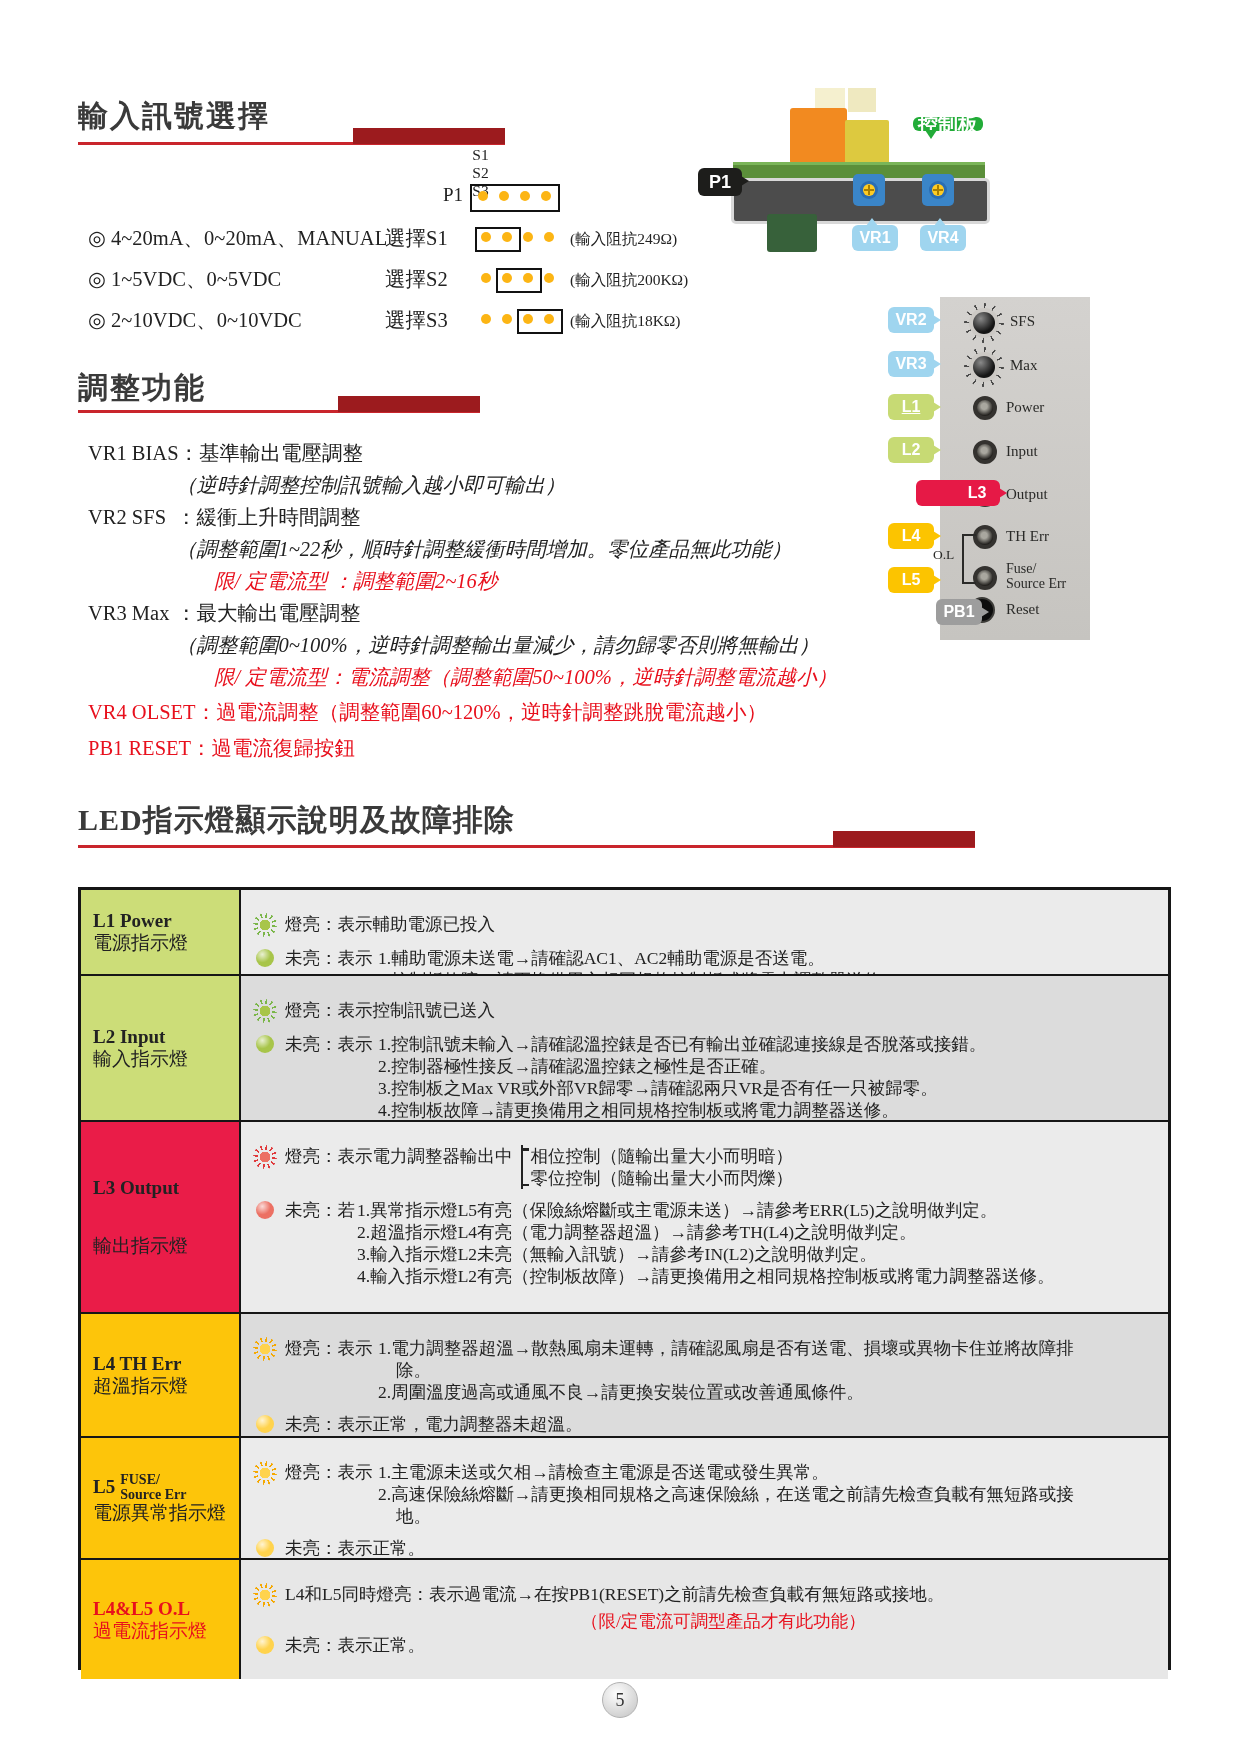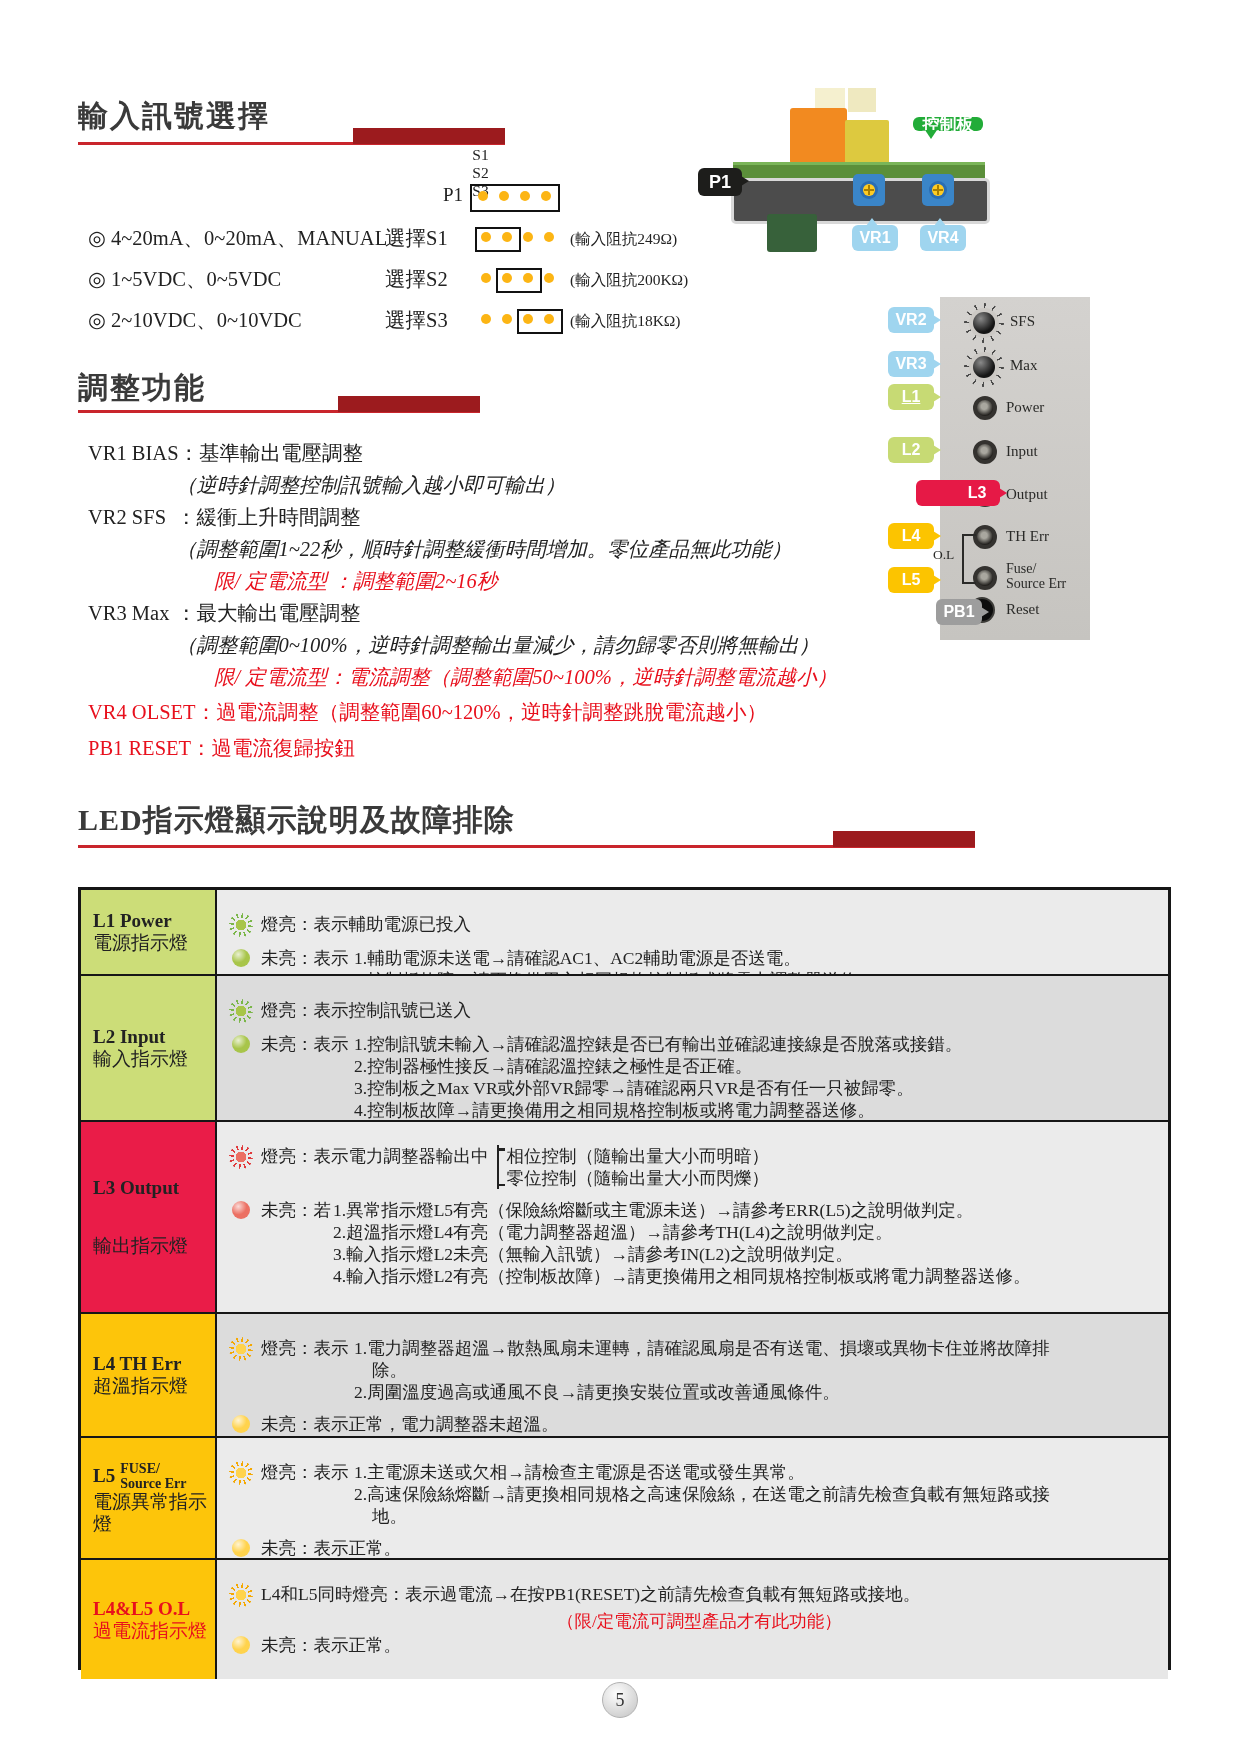--- a/index.html
+++ b/index.html
@@ -59,21 +59,21 @@
        font:700 16px "Liberation Sans","DejaVu Sans",sans-serif;
        display:flex;align-items:center;justify-content:center;--tc:#000;background:var(--tc);}
   .tag.pr::after{content:"";position:absolute;right:-7px;top:8px;
        border-top:5px solid transparent;border-bottom:5px solid transparent;border-left:8px solid var(--tc);}
   .tag.pu::after{content:"";position:absolute;left:14px;top:-7px;
        border-left:6px solid transparent;border-right:6px solid transparent;border-bottom:8px solid var(--tc);}
   .tag.pd::after{content:"";position:absolute;left:12px;bottom:-8px;
        border-left:6px solid transparent;border-right:6px solid transparent;border-top:9px solid var(--tc);}
   .t-blue{--tc:var(--tag-blue);} .t-green{--tc:var(--tag-green);} .t-crimson{--tc:var(--tag-crimson);}
   .t-amber{--tc:var(--tag-amber);} .t-gray{--tc:var(--tag-gray);} .t-black{--tc:var(--tag-black);}
-  .t-board{--tc:var(--board-green);width:70px;height:14px;font-size:17px;}
+  .t-board{--tc:var(--board-green);width:70px;height:14px;font-size:20px;}
 
   
   #panel-fig{position:absolute;left:940px;top:297px;width:150px;height:343px;
       background:linear-gradient(180deg,#d4d2cf,#c6c4c0);}
   .knob{position:absolute;width:40px;height:40px;}
   .knob::before{content:"";position:absolute;inset:0;border-radius:50%;
       background:repeating-conic-gradient(#4a4a4a 0 5deg,transparent 5deg 30deg);}
   .knob::after{content:"";position:absolute;inset:5px;border-radius:50%;background:#ccc9c5;}
   .knob .cap{position:absolute;inset:9px;border-radius:50%;z-index:2;
       background:radial-gradient(circle at 35% 30%,#8a8a8a,#151515 65%);}
@@ -85,21 +85,21 @@
   #ol-bracket{position:absolute;left:962px;top:534px;width:12px;height:46px;
       border-left:2.5px solid #2a2a28;border-top:2.5px solid #2a2a28;border-bottom:2.5px solid #2a2a28;}
   #ol-text{position:absolute;left:933px;top:547px;font-size:13.5px;color:#2a2a28;}
 
   
   #led-table{position:absolute;left:78px;top:887px;width:1087px;height:777px;
       border:3px solid #161616;display:grid;grid-template-rows:84px 146px 192px 124px 122px auto;
       font-size:17.5px;line-height:22px;}
   .trow{display:flex;border-top:2.5px solid #161616;}
   .trow:first-child{border-top:none;}
-  .thead{width:136px;flex:none;border-right:2.5px solid #161616;display:flex;flex-direction:column;
+  .thead{width:160px;flex:none;border-right:2.5px solid #161616;display:flex;flex-direction:column;
       justify-content:center;padding-left:12px;box-sizing:border-box;}
   .thead .t1{font-weight:700;font-size:19px;}
   .thead .t2{font-size:19px;}
   .tcell{flex:1;padding:20px 10px;box-sizing:border-box;}
   .bg-green{background:var(--green-head);} .bg-crimson{background:var(--crimson-head);gap:36px;} .bg-amber{background:var(--amber-head);}
   .cbg-a{--bgc:#ebebeb;background:var(--bgc);} .cbg-b{--bgc:#dcdcdc;background:var(--bgc);} .cbg-c{--bgc:#e7e7e7;background:var(--bgc);}
   .entry{display:flex;align-items:flex-start;margin:3px 0;}
   .entry + .entry{margin-top:10px;}
   .sun{flex:none;width:24px;height:24px;border-radius:50%;margin:0 8px 0 2px;
       background:radial-gradient(circle,var(--c1) 0 5.5px,var(--bgc) 5.5px 7.5px,transparent 7.5px),
@@ -233,21 +233,21 @@
   <div class="pled" style="left:973px;top:566px;"></div>
   <div class="plabel small" style="left:1006px;top:561px;">Fuse/</div>
   <div class="plabel small" style="left:1006px;top:576px;">Source Err</div>
   <div class="pbtn" style="left:971px;top:599px;"></div>
   <div class="plabel" style="left:1006px;top:601px;">Reset</div>
   <div id="ol-bracket"></div>
   <div id="ol-text">O.L</div>
 
   <div class="tag t-blue pr" style="left:888px;top:307px;">VR2</div>
   <div class="tag t-blue pr" style="left:888px;top:351px;">VR3</div>
-  <div class="tag t-green pr" style="left:888px;top:384px;text-decoration:underline;">L1</div>
+  <div class="tag t-green pr" style="left:888px;top:394px;text-decoration:underline;">L1</div>
   <div class="tag t-green pr" style="left:888px;top:437px;">L2</div>
   <div class="tag t-crimson pr" style="left:916px;top:480px;padding-left:38px;">L3</div>
   <div class="tag t-amber pr" style="left:888px;top:523px;">L4</div>
   <div class="tag t-amber pr" style="left:888px;top:567px;">L5</div>
   <div class="tag t-gray pr" style="left:936px;top:599px;">PB1</div>
 
   <div class="sec-title" style="left:78px;top:368px;">調整功能</div>
   <div class="rule" style="left:78px;top:410px;width:402px;"></div>
   <div class="rule-bar" style="left:338px;top:396px;width:142px;"></div>
 

